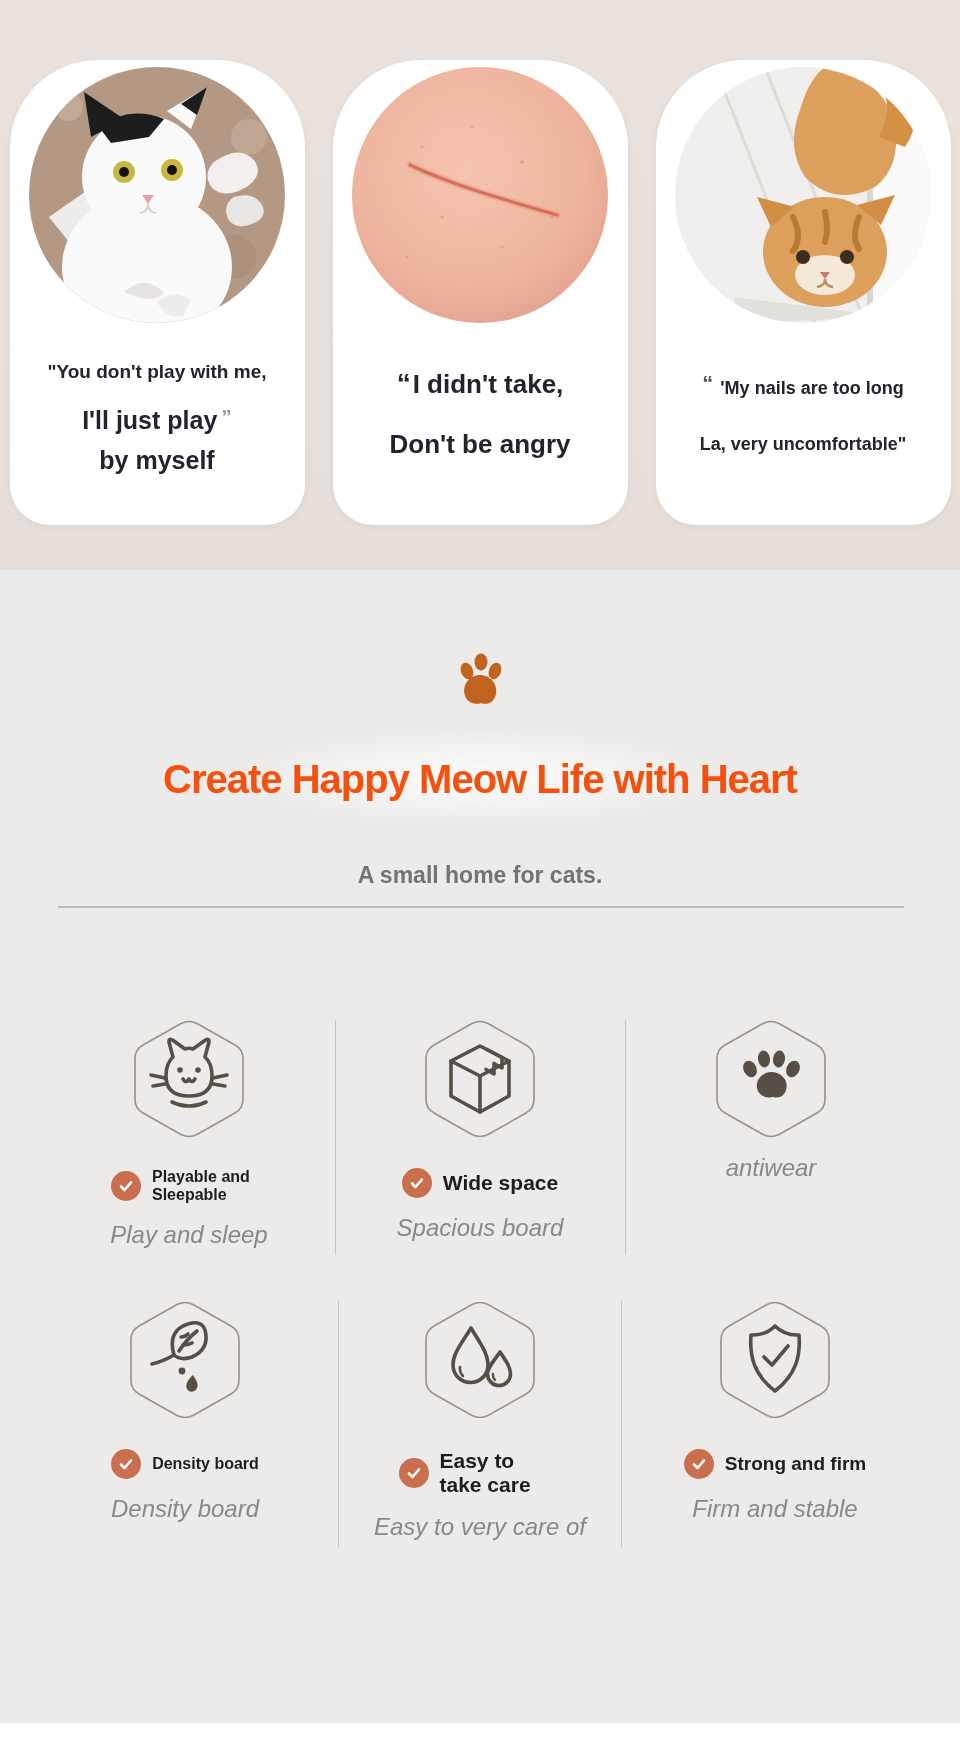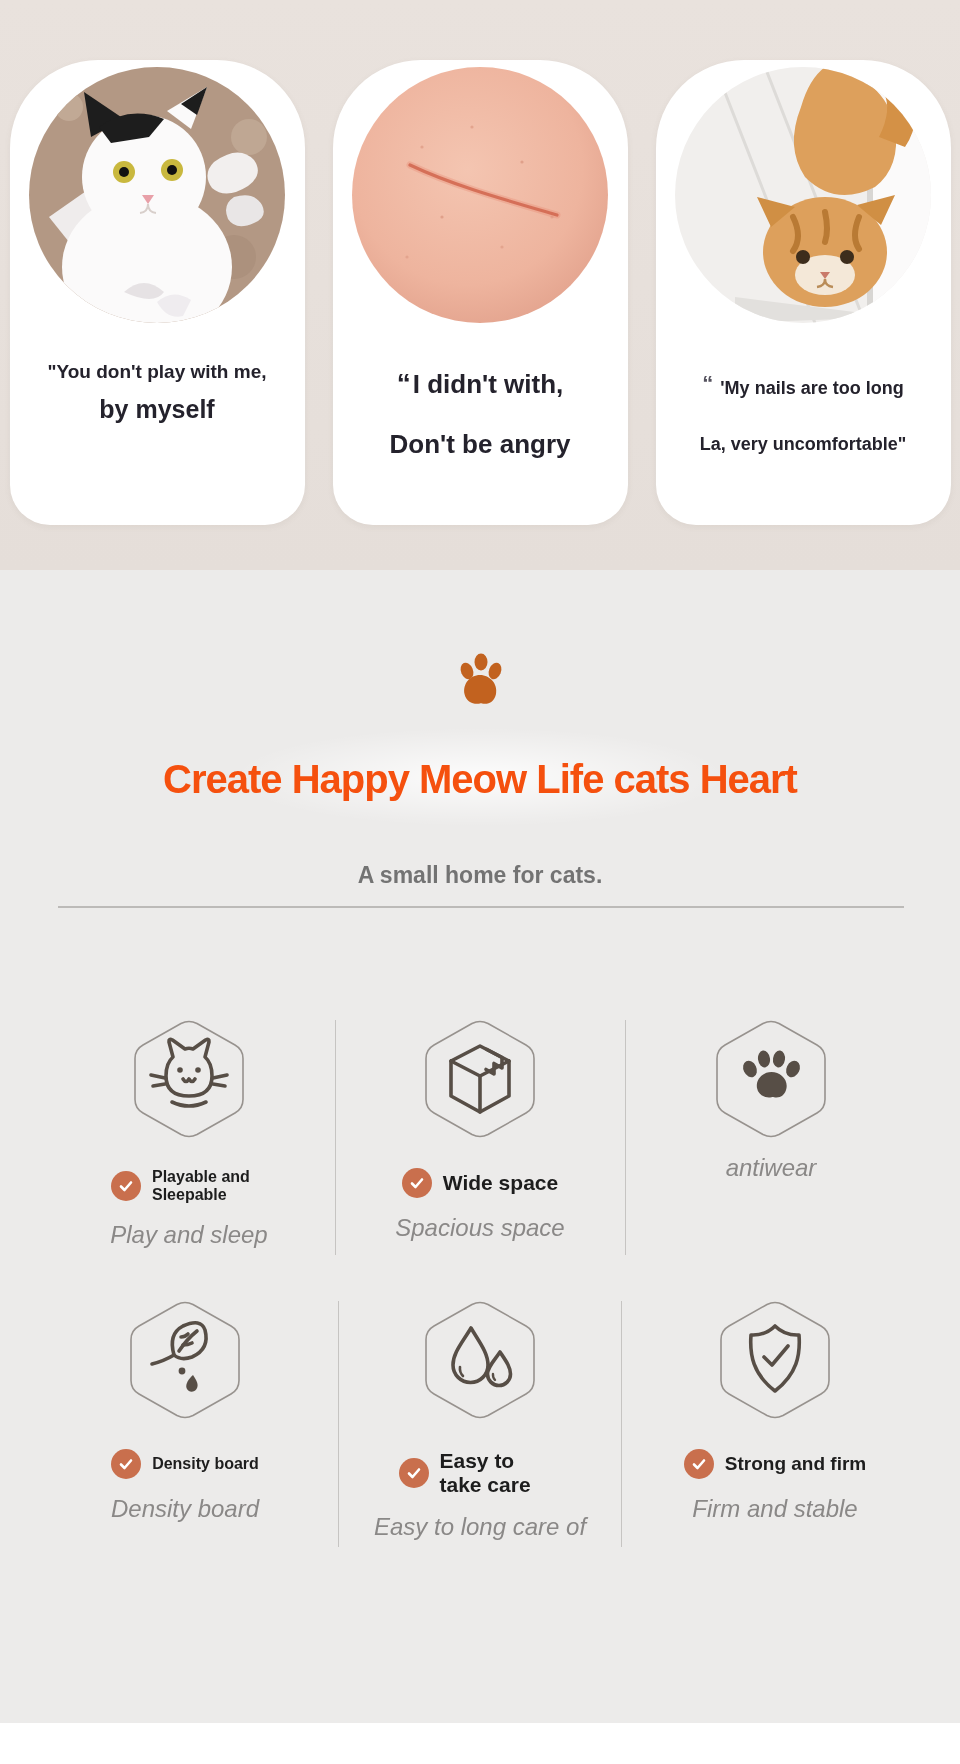--- a/index.html
+++ b/index.html
@@ -188,20 +188,21 @@
           <circle cx="143" cy="103" r="11" fill="#c9b83e"></circle>
           <circle cx="143" cy="103" r="5" fill="#111"></circle>
           <path d="M113 128 l12 0 l-6 9 z" fill="#e8a0a8"></path>
           <path d="M119 137 q0 8 -8 9 M119 137 q0 8 8 9" stroke="#d8cfcb" stroke-width="2" fill="none"></path>
           <path d="M95 225 q20 -18 40 0 q-10 14 -40 0z" fill="#e6e2e4"></path>
           <path d="M128 235 q16 -14 34 -2 l-8 16 q-16 4 -26 -14z" fill="#efecef"></path>
         </svg>
       </span>
       <div class="t-text">
         <div class="l1">"You don't play with me,</div>
+        <div class="l2"><span>I'll just play</span><span class="endq">”</span></div>
         <div class="l3">by myself</div>
       </div>
     </div>
 
     <div class="t-card card2">
       <span class="t-photo">
         <svg width="256" height="256" viewBox="0 0 256 256">
           <defs>
             <radialGradient id="skin" cx="45%" cy="40%" r="75%">
               <stop offset="0%" stop-color="#f4c5b1"></stop>
@@ -215,21 +216,21 @@
           <circle cx="170" cy="95" r="1.6" fill="#e0a08a"></circle>
           <circle cx="90" cy="150" r="1.6" fill="#e0a08a"></circle>
           <circle cx="150" cy="180" r="1.6" fill="#e3a48e"></circle>
           <circle cx="200" cy="150" r="1.6" fill="#e3a48e"></circle>
           <circle cx="55" cy="190" r="1.6" fill="#e3a48e"></circle>
           <path d="M58 98 C 100 118, 150 132, 205 148" stroke="#c4523a" stroke-width="3.2" fill="none" stroke-linecap="round" opacity=".85"></path>
           <path d="M58 98 C 100 118, 150 132, 205 148" stroke="#e98a74" stroke-width="7" fill="none" stroke-linecap="round" opacity=".35"></path>
         </svg>
       </span>
       <div class="t-text">
-        <div class="l1"><span class="openq">“</span><span>I didn't with,</span></div>
+        <div class="l1"><span class="openq">“</span><span>I didn't take,</span></div>
         <div class="l2">Don't be angry</div>
       </div>
     </div>
 
     <div class="t-card card3">
       <span class="t-photo">
         <svg width="256" height="256" viewBox="0 0 256 256">
           <rect width="256" height="256" fill="#f1efed"></rect>
           <path d="M40 0 L140 256 M90 0 L190 256" stroke="#dddbd8" stroke-width="3" fill="none"></path>
           <rect x="196" y="0" width="60" height="256" fill="#fbfafa"></rect>
@@ -263,21 +264,21 @@
           <ellipse cx="13" cy="18" rx="6" ry="8.5" transform="rotate(-22 13 18)"></ellipse>
           <ellipse cx="27" cy="9" rx="6.5" ry="8.5"></ellipse>
           <ellipse cx="41" cy="18" rx="6" ry="8.5" transform="rotate(22 41 18)"></ellipse>
           <path d="M26 22 C36 22 44 31 42 41 C40.5 49 34 52 28 50.5 C27.3 50.3 26.7 50.3 26 50.5 C20 52 12 49 10.5 41 C8.5 31 16 22 26 22 Z"></path>
         </g>
       </svg>
     </span>
 
     <div class="hero-title-wrap">
       <div class="hero-glow"></div>
-      <h1 class="hero-title">Create Happy Meow Life cats Heart</h1>
+      <h1 class="hero-title">Create Happy Meow Life with Heart</h1>
     </div>
 
     <div class="hero-subtitle">A small home for cats.</div>
 
     <div class="sub-divider"></div>
 
     <div class="features">
 
       <div class="f-row">
 
@@ -319,21 +320,21 @@
             </svg>
           </span>
           <div class="f-title-row">
             <span class="check">
               <svg width="16" height="16" viewBox="0 0 16 16">
                   <path d="M3 8.5 L6.5 12 L13 4.5" stroke="#fff" stroke-width="2.6" fill="none" stroke-linecap="round" stroke-linejoin="round"></path>
                 </svg>
             </span>
             <span class="f-title">Wide space</span>
           </div>
-          <div class="f-sub">Spacious space</div>
+          <div class="f-sub">Spacious board</div>
         </div>
 
         <div class="f-cell r1c3">
           <span class="hex">
             <svg width="110" height="118" viewBox="0 0 110 118">
               <path class="hexline" d="M47 3.5 Q55 -0.5 63 3.5 L101 25 Q109 29.5 109 38.5 L109 79.5 Q109 88.5 101 93 L63 114.5 Q55 118.5 47 114.5 L9 93 Q1 88.5 1 79.5 L1 38.5 Q1 29.5 9 25 Z"></path>
               <g class="fill">
                 <ellipse cx="34" cy="49" rx="6.5" ry="8.5" transform="rotate(-26 34 49)"></ellipse>
                 <ellipse cx="48" cy="39" rx="6" ry="8.5" transform="rotate(-8 48 39)"></ellipse>
                 <ellipse cx="63" cy="39" rx="6" ry="8.5" transform="rotate(8 63 39)"></ellipse>
@@ -388,21 +389,21 @@
             </svg>
           </span>
           <div class="f-title-row">
             <span class="check">
               <svg width="16" height="16" viewBox="0 0 16 16">
                   <path d="M3 8.5 L6.5 12 L13 4.5" stroke="#fff" stroke-width="2.6" fill="none" stroke-linecap="round" stroke-linejoin="round"></path>
                 </svg>
             </span>
             <span class="f-title">Easy to take care</span>
           </div>
-          <div class="f-sub">Easy to long care of</div>
+          <div class="f-sub">Easy to very care of</div>
         </div>
 
         <div class="f-cell r2c3">
           <span class="hex">
             <svg width="110" height="118" viewBox="0 0 110 118">
               <path class="hexline" d="M47 3.5 Q55 -0.5 63 3.5 L101 25 Q109 29.5 109 38.5 L109 79.5 Q109 88.5 101 93 L63 114.5 Q55 118.5 47 114.5 L9 93 Q1 88.5 1 79.5 L1 38.5 Q1 29.5 9 25 Z"></path>
               <g class="stroke">
                 <path d="M55 25 C61 31 70 34.5 79 34 C80.5 54 77 73 55 90 C33 73 29.5 54 31 34 C40 34.5 49 31 55 25 Z"></path>
                 <path d="M44 56 L52 64 L68 45"></path>
               </g>

